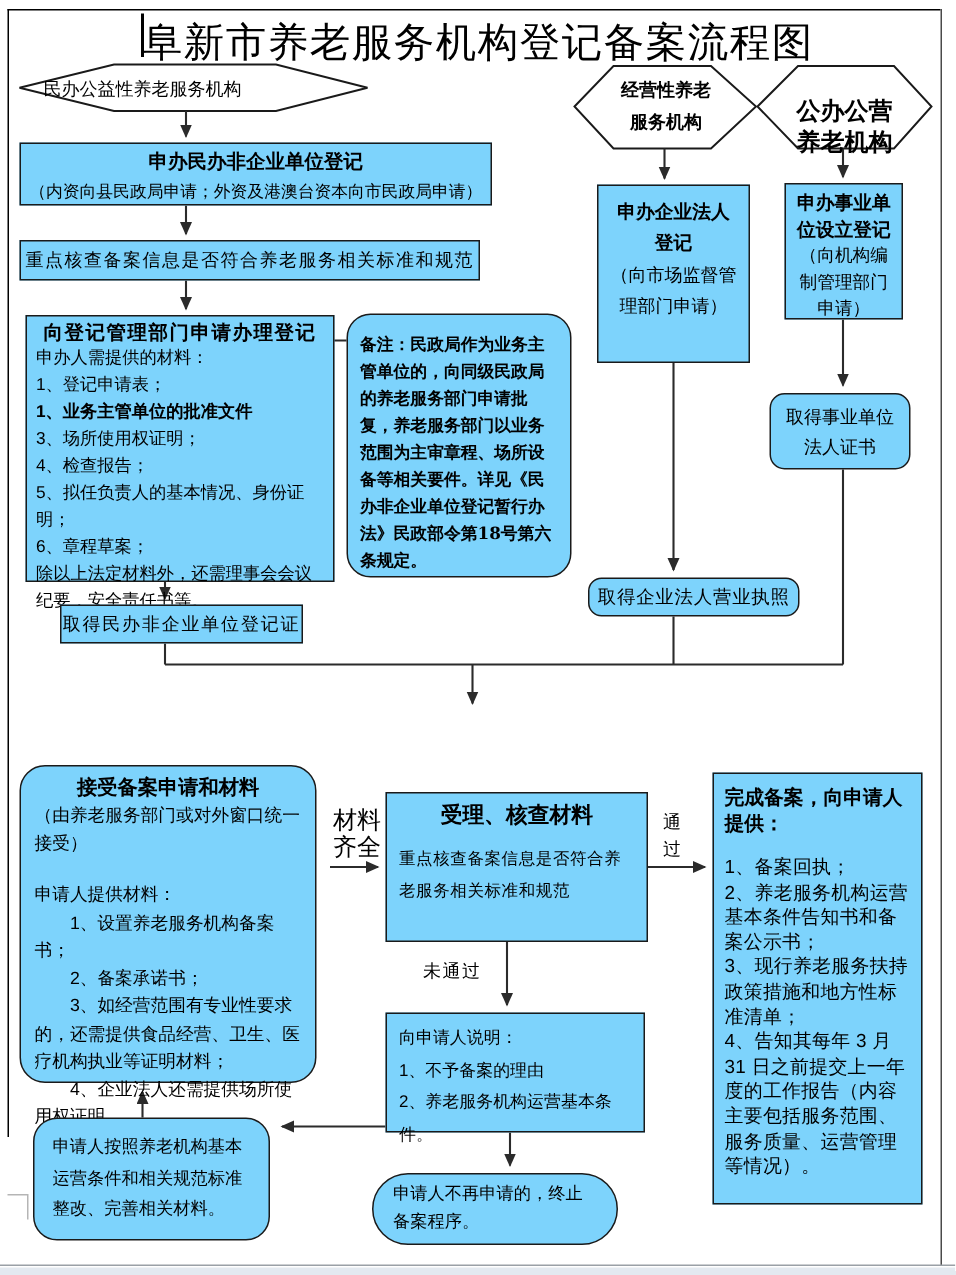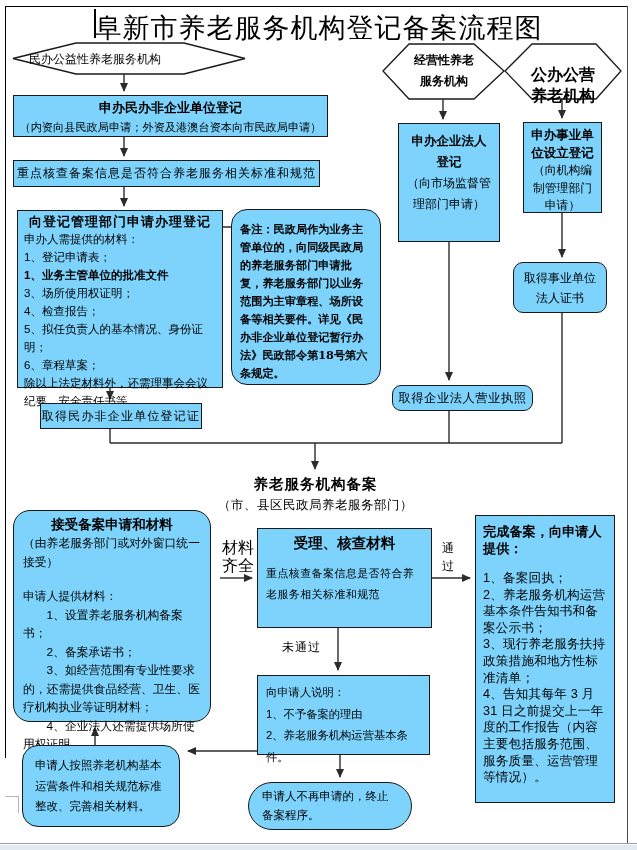--- a/index.html
+++ b/index.html
@@ -183,24 +183,20 @@
 申请）</div>
   </div>
 
   <div class="node pre" id="box-inst-cert">取得事业单位
 法人证书</div>
 
   <div class="node" id="box-corp-license">取得企业法人营业执照</div>
 
   <div class="node" id="box-nonprofit-cert">取得民办非企业单位登记证</div>
 
-  <div class="lbl" id="label-filing">
-    <div class="t">养老服务机构备案</div>
-    <div class="s">（市、县区民政局养老服务部门）</div>
-  </div>
 
   <div class="node" id="box-accept">
     <div class="t">接受备案申请和材料</div>
     <div class="pre">（由养老服务部门或对外窗口统一接受）</div>
     <div class="b pre">申请人提供材料：
 　　1、设置养老服务机构备案书；
 　　2、备案承诺书；
 　　3、如经营范围有专业性要求的，还需提供食品经营、卫生、医疗机构执业等证明材料；
 　　4、企业法人还需提供场所使用权证明</div>
   </div>

